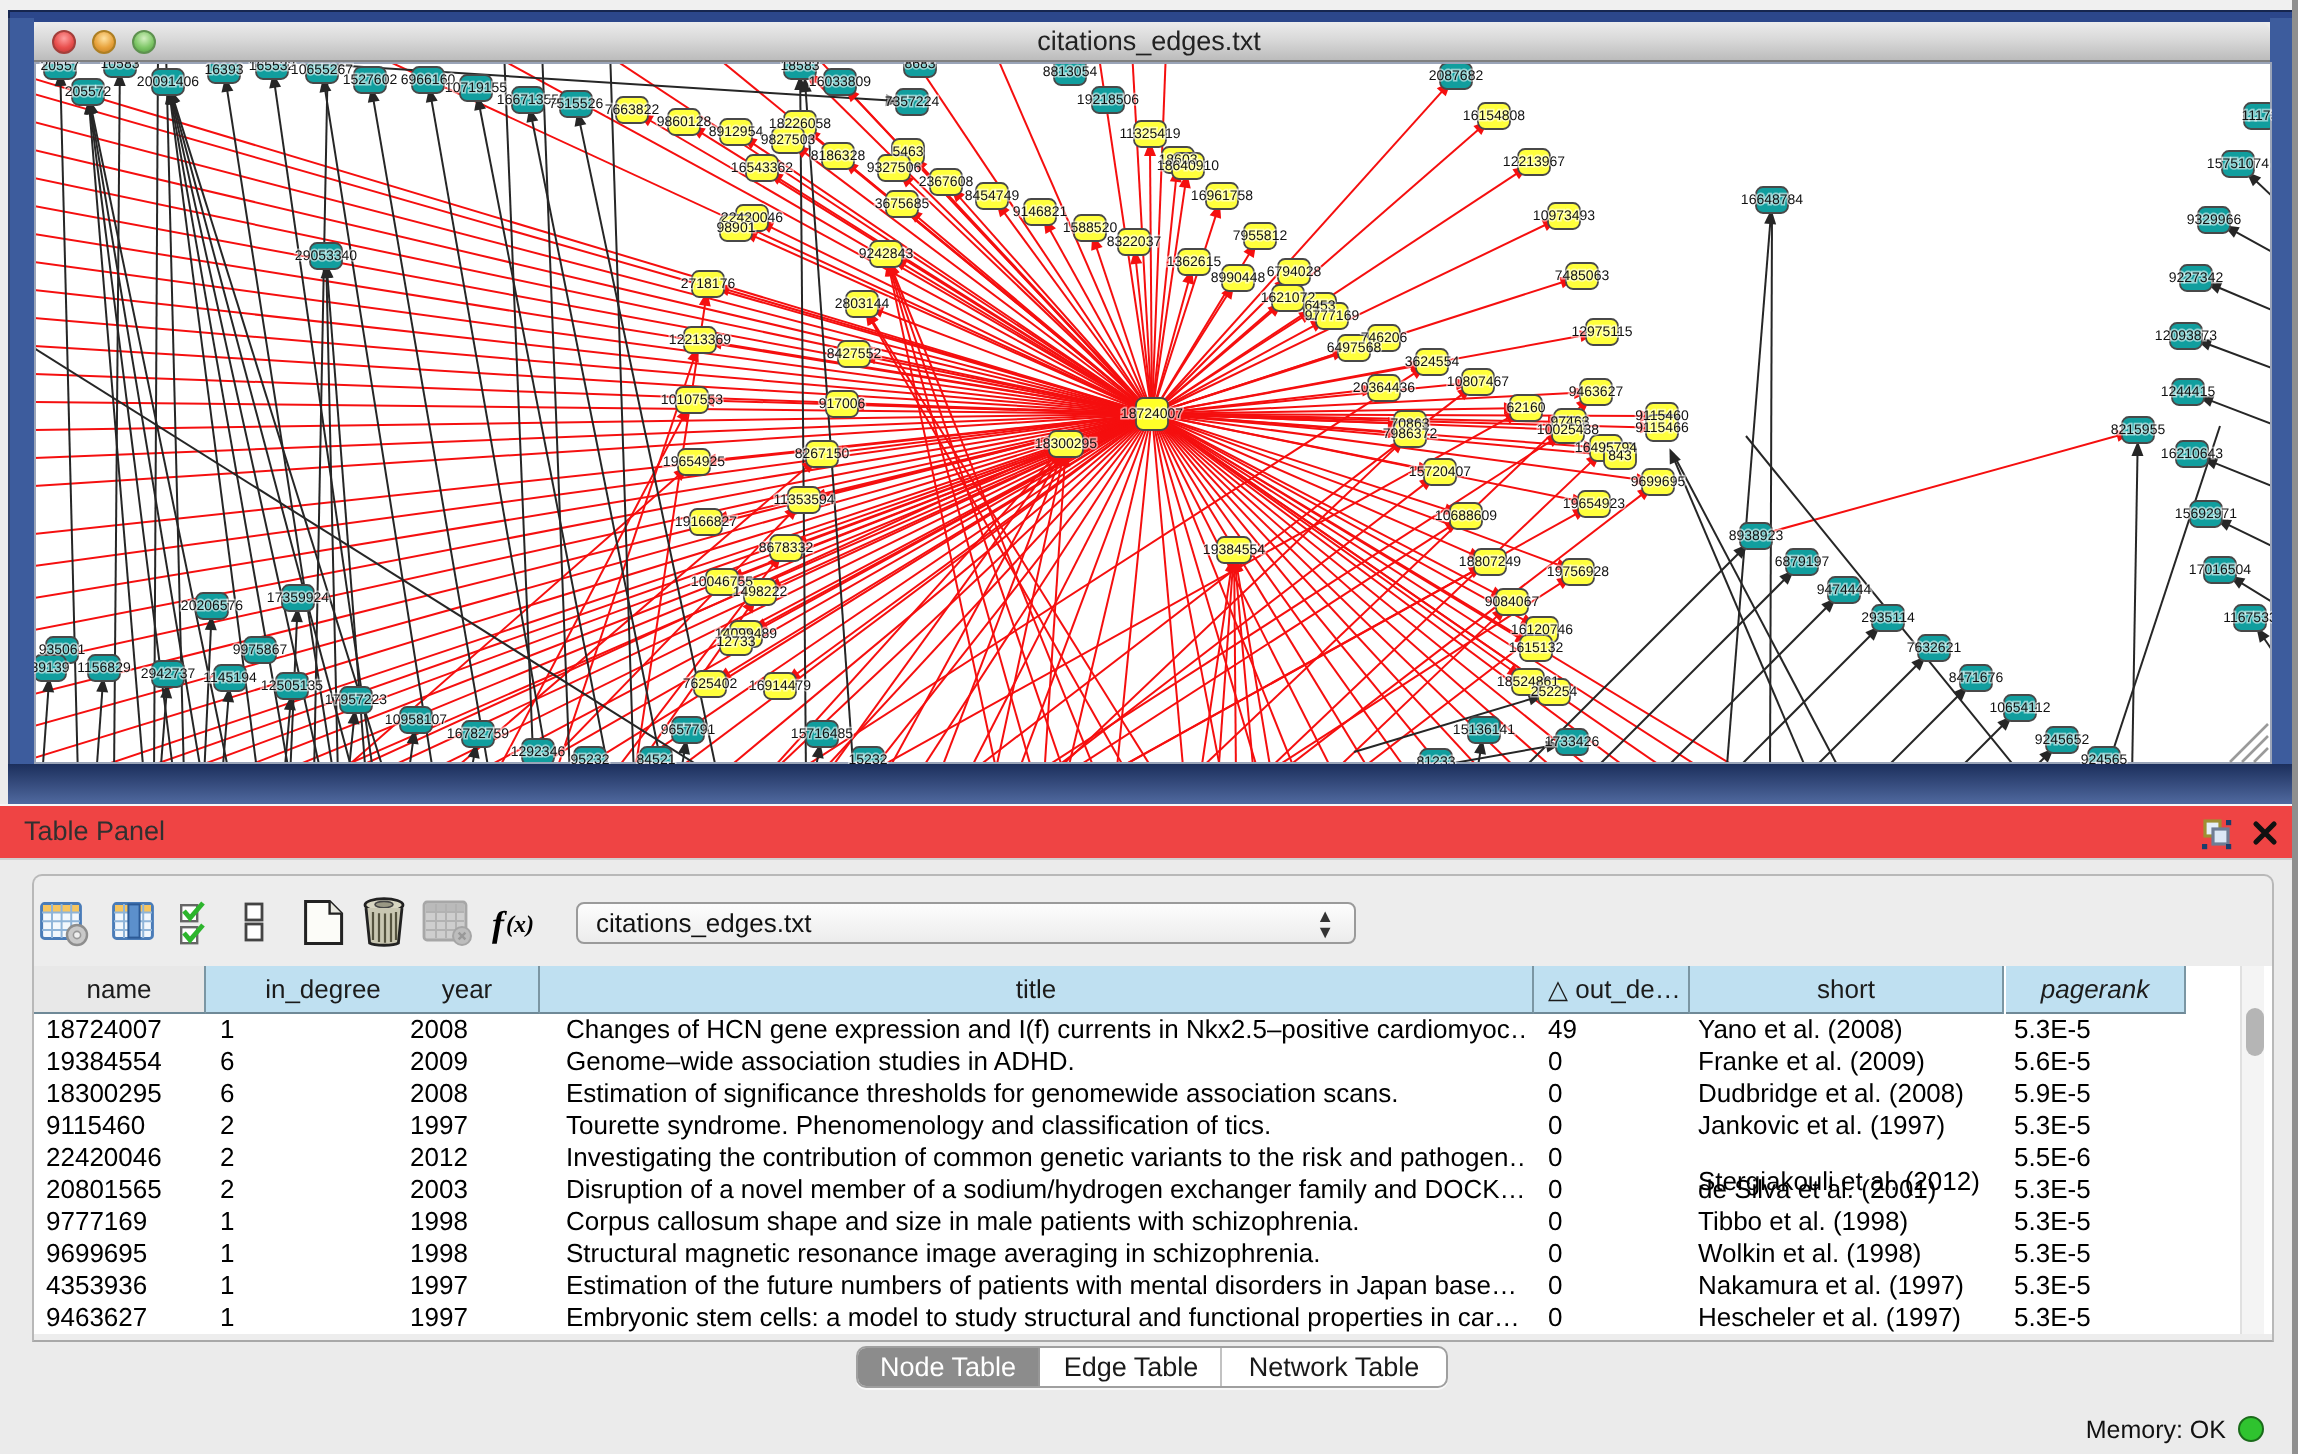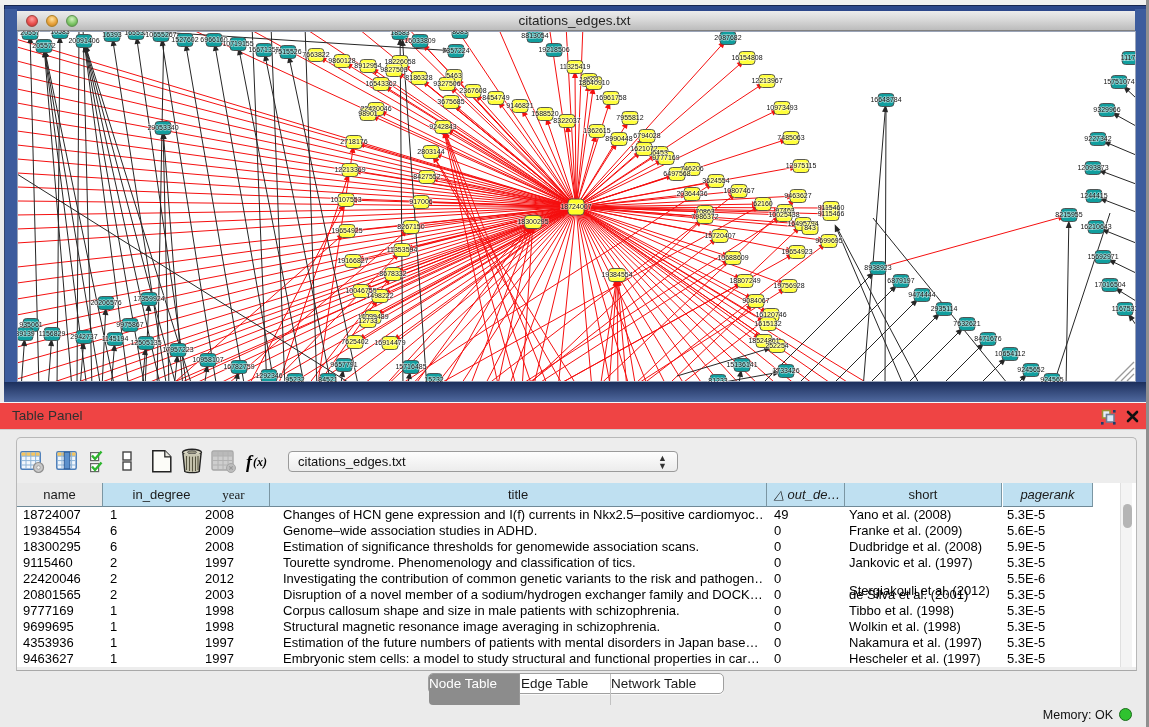--- a/index.html
+++ b/index.html
@@ -29,21 +29,21 @@
 #combo{position:absolute;left:288px;top:451px;width:390px;height:21px;border:1px solid #9a9a9a;border-radius:4px;background:linear-gradient(#fdfdfd,#ececec);font-size:13px;color:#111;line-height:19px;padding-left:9px}
 #combo .ar{position:absolute;right:10px;top:2px;font-size:9px;color:#333;line-height:8px;text-align:center}
 
 #tbl{position:absolute;left:17px;top:483px;width:1119px;height:184px;background:#fff;font-size:13px;color:#000}
 .hd{position:absolute;top:0;height:24px;background:#bfe0f1;border-right:1px solid #7b96a3;border-bottom:1px solid #6f8997;text-align:center;line-height:23px;color:#1b1b1b;white-space:nowrap;overflow:hidden}
 .cell{position:absolute;white-space:nowrap;overflow:hidden}
 #vsb{position:absolute;left:1120px;top:483px;width:12px;height:184px;background:#f4f4f4;border-left:1px solid #e0e0e0}
 #vsb .th{position:absolute;left:1.5px;top:21px;width:9px;height:24px;background:#b5b5b5;border-radius:5px}
 
 #tabs{position:absolute;left:428px;top:673px;width:296px;height:21px;border:1px solid #9f9f9f;border-radius:5px;background:#fff;box-shadow:0 1px 0 rgba(255,255,255,.7)}
-#tabs .seg{position:absolute;top:0;height:31px;line-height:19px;font-size:13.5px;color:#1a1a1a}
+#tabs .seg{position:absolute;top:0;height:19px;line-height:19px;text-align:center;font-size:13.5px;color:#1a1a1a}
 #seg1{left:0;width:91px;background:#8c8c8c;color:#fff !important;border-radius:4px 0 0 4px;border-right:1px solid #979797}
 #seg2{left:92px;width:89px}
 #seg3{left:181px;width:113px;border-left:1px solid #c2c2c2}
 #status{position:absolute;left:0;top:700px;width:1146px;height:27px}
 #status .m{position:absolute;right:33px;top:8px;font-size:12.5px;color:#111}
 #status .dot{position:absolute;right:14px;top:8px;width:13px;height:13px;border-radius:50%;background:#2fc32f;border:1.5px solid #1a6b1a}
 </style>
 </head>
 <body>
 <div id="app">
@@ -860,23 +860,23 @@
  <circle cx="19" cy="17" r="4.5" fill="#b5b5b5" stroke="#999"></circle>
  <path d="M17.3 15.3l3.4 3.4M20.7 15.3l-3.4 3.4" stroke="#8b8b8b" stroke-width="1.2"></path>
 </g>
 <text x="230" y="24" font-family="Liberation Serif, serif" font-size="18" font-style="italic" font-weight="bold" fill="#000">f</text>
 <text x="237" y="22" font-family="Liberation Serif, serif" font-size="12" font-style="italic" font-weight="bold" fill="#000">(x)</text>
 </svg></div>
   <div id="combo">citations_edges.txt<div class="ar">▲<br>▼</div></div>
   <div id="tbl">
       <div class="hd" style="left:0px;width:86px;background:#e8e8e8;">name</div>
 <div class="hd" style="left:86px;width:118px;">in_degree</div>
-<div class="hd" style="left:181px;width:72px;font-family:Liberation Serif, serif;">year</div>
+<div class="hd" style="left:181px;width:72px;">year</div>
 <div class="hd" style="left:253px;width:497px;">title</div>
-<div class="hd" style="left:750px;width:78px;text-align:left;padding-left:7px;font-style:italic;">△ out_de…</div>
+<div class="hd" style="left:750px;width:78px;text-align:left;padding-left:7px;">△ out_de…</div>
 <div class="hd" style="left:828px;width:157px;">short</div>
 <div class="hd" style="left:986px;width:90px;font-style:italic;">pagerank</div>
 <div class="cell" style="left:6px;top:24px;width:78px;height:16px;line-height:16px">18724007</div>
 <div class="cell" style="left:93px;top:24px;width:86px;height:16px;line-height:16px">1</div>
 <div class="cell" style="left:188px;top:24px;width:64px;height:16px;line-height:16px">2008</div>
 <div class="cell" style="left:266px;top:24px;width:480px;height:16px;line-height:16px">Changes of HCN gene expression and I(f) currents in Nkx2.5–positive cardiomyoc…</div>
 <div class="cell" style="left:757px;top:24px;width:69px;height:16px;line-height:16px">49</div>
 <div class="cell" style="left:832px;top:24px;width:155px;height:16px;line-height:16px">Yano et al. (2008)</div>
 <div class="cell" style="left:990px;top:24px;width:100px;height:16px;line-height:16px">5.3E-5</div>
 <div class="cell" style="left:6px;top:40px;width:78px;height:16px;line-height:16px">19384554</div>

